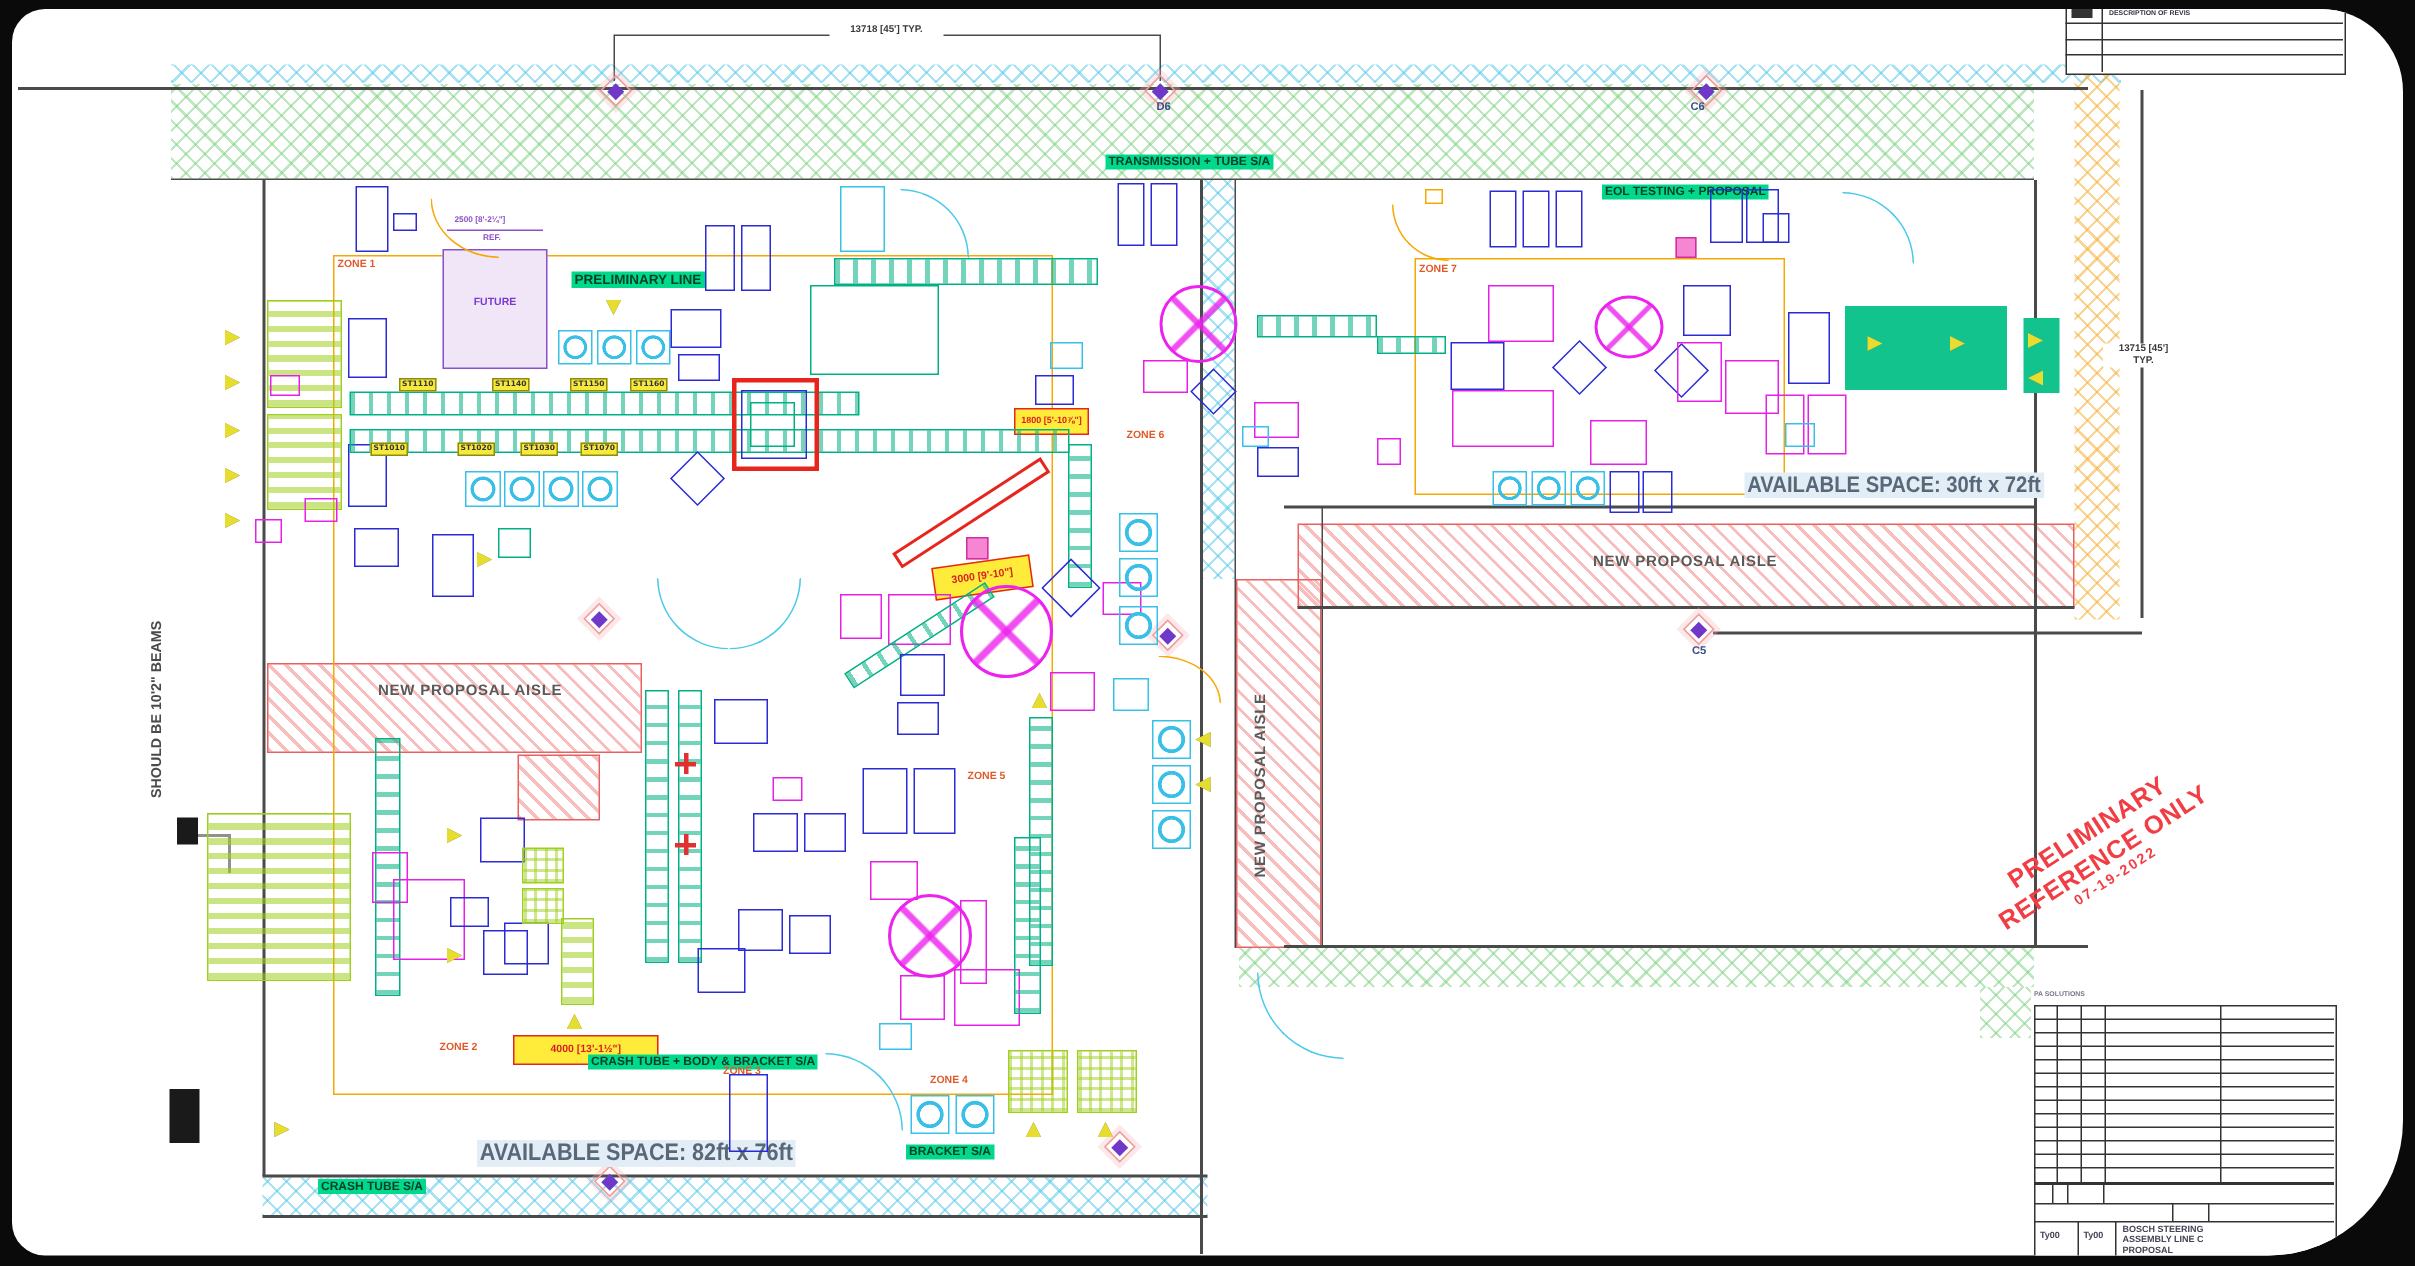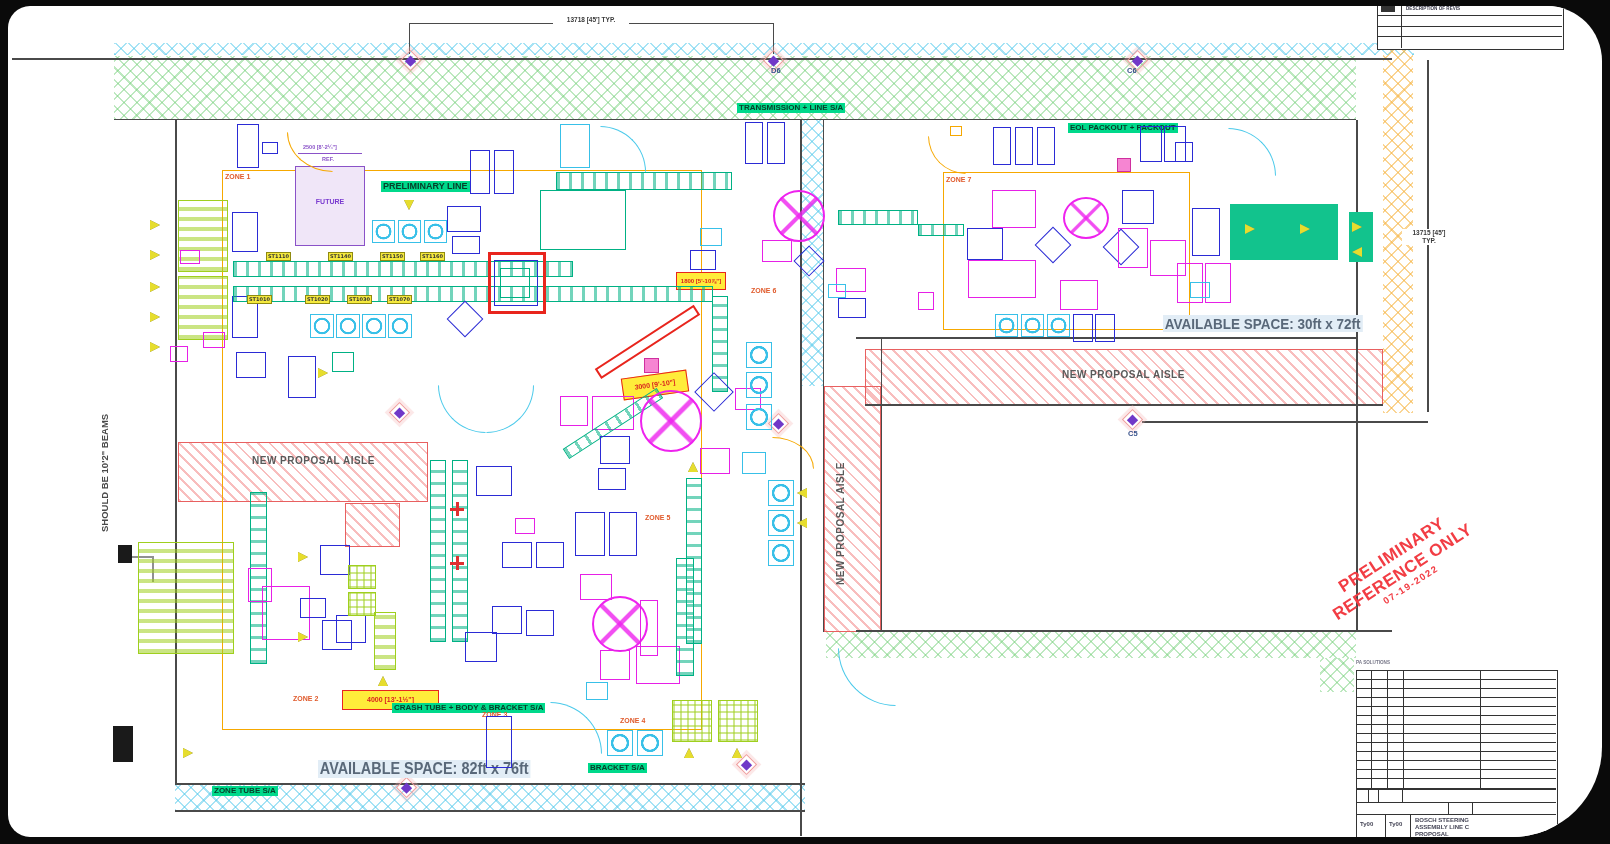--- a/index.html
+++ b/index.html
@@ -145,27 +145,27 @@
   <div class="mk" style="left:771px;top:416px">
         <i></i>
       </div>
   <div class="mk" style="left:399px;top:780px">
         <i></i>
       </div>
   <div class="mk" style="left:739px;top:757px">
         <i></i>
       </div>
 
-  <div class="glab" style="left:737px;top:103px">TRANSMISSION + LINE S/A</div>
-  <div class="glab" style="left:1068px;top:123px">EOL PACKOUT + PACKOUT</div>
+  <div class="glab" style="left:737px;top:103px">TRANSMISSION + TUBE S/A</div>
+  <div class="glab" style="left:1068px;top:123px">EOL TESTING + PROPOSAL</div>
   <div class="glab" style="left:381px;top:181px;font-size:9px">PRELIMINARY LINE</div>
   <div class="aw arD" style="left:404px;top:200px"></div>
   <div class="glab" style="left:392px;top:703px">CRASH TUBE + BODY &amp; BRACKET S/A</div>
-  <div class="glab" style="left:588px;top:763px">BRACKET S/A</div>
-  <div class="glab" style="left:212px;top:786px">ZONE TUBE S/A</div>
+  <div class="glab" style="left:604px;top:763px">BRACKET S/A</div>
+  <div class="glab" style="left:212px;top:786px">CRASH TUBE S/A</div>
 
   <div class="zone" style="left:225px;top:173px">ZONE 1</div>
   <div class="zone" style="left:293px;top:695px">ZONE 2</div>
   <div class="zone" style="left:482px;top:711px">ZONE 3</div>
   <div class="zone" style="left:620px;top:717px">ZONE 4</div>
   <div class="zone" style="left:645px;top:514px">ZONE 5</div>
   <div class="zone" style="left:751px;top:287px">ZONE 6</div>
   <div class="zone" style="left:946px;top:176px">ZONE 7</div>
 
   <div class="avs" style="left:1163px;top:315px">AVAILABLE SPACE: 30ft x 72ft</div>

